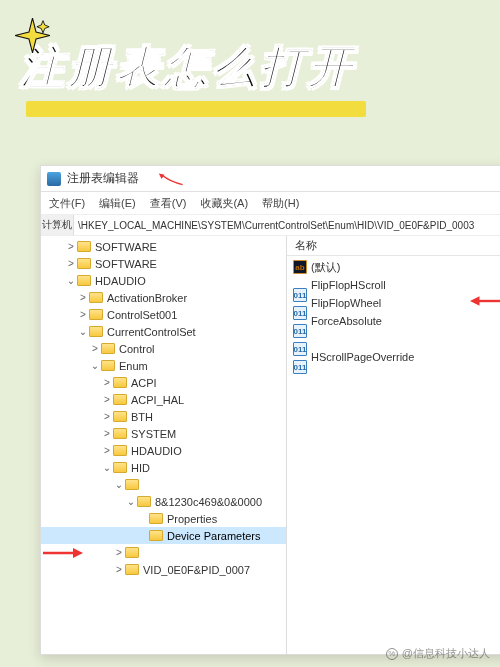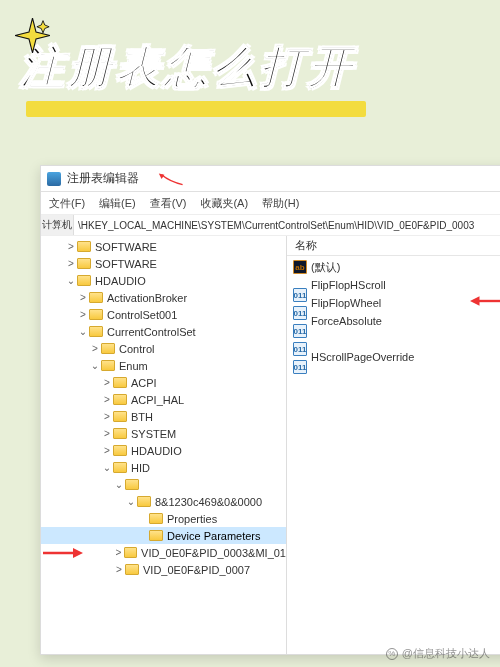--- a/index.html
+++ b/index.html
@@ -323,21 +323,20 @@
           <span class="label">Properties</span>
         </div>
         <div class="tree-row sel" style="padding-left: 96px;">
           <span class="tw"></span>
           <span class="fold"></span>
           <span class="label">Device Parameters</span>
         </div>
         <div class="tree-row" style="padding-left: 72px;">
           <span class="tw">&gt;</span>
           <span class="fold"></span>
-          <span class="label">VID_0E0F&amp;PID_0003&amp;MI_01</span>
         </div>
         <div class="tree-row" style="padding-left: 72px;">
           <span class="tw">&gt;</span>
           <span class="fold"></span>
           <span class="label">VID_0E0F&amp;PID_0007</span>
         </div>
       </div>
     <div class="listpane">
       <div class="list-header">名称</div>
       <div class="list-rows" id="listrows">

